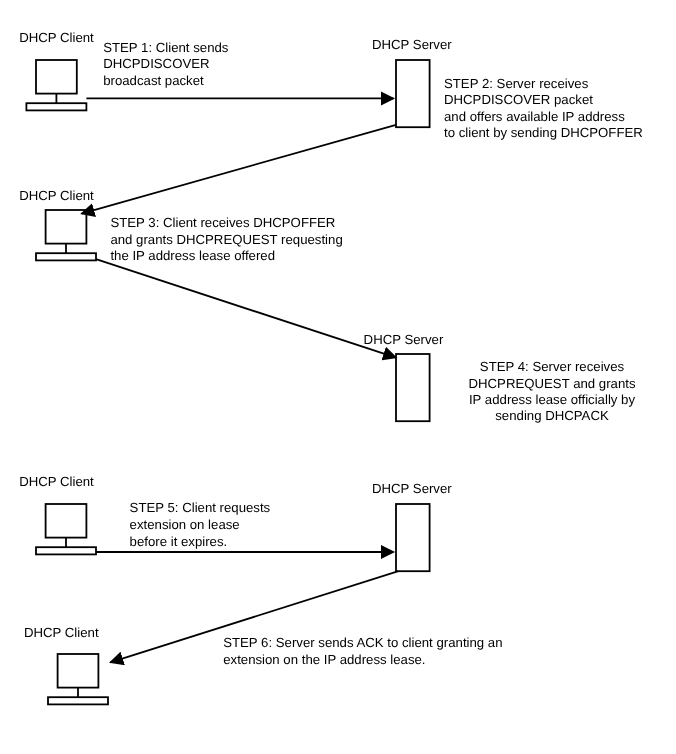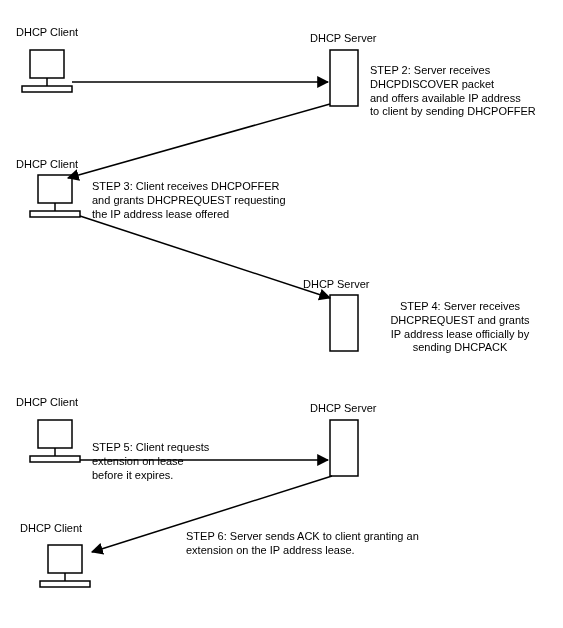--- a/index.html
+++ b/index.html
@@ -81,35 +81,38 @@
 
   <div class="label" style="left:16px; top:158px;">DHCP Client</div>
 
   <div class="label" style="left:303px; top:278px;">DHCP Server</div>
 
   <div class="label" style="left:16px; top:396px;">DHCP Client</div>
   <div class="label" style="left:310px; top:402px;">DHCP Server</div>
 
   <div class="label" style="left:20px; top:522px;">DHCP Client</div>
 
+  <div class="label" style="left:86px; top:34px; width:200px;">STEP 1: Client sends
+DHCPDISCOVER
+broadcast packet</div>
 
   <div class="label" style="left:370px; top:64px; width:190px;">STEP 2: Server receives
 DHCPDISCOVER packet
 and offers available IP address
 to client by sending DHCPOFFER</div>
 
   <div class="label" style="left:92px; top:180px; width:230px;">STEP 3: Client receives DHCPOFFER
 and grants DHCPREQUEST requesting
 the IP address lease offered</div>
 
   <div class="label" style="left:370px; top:300px; width:180px;text-align:center;">STEP 4: Server receives
 DHCPREQUEST and grants
 IP address lease officially by
 sending DHCPACK</div>
 
-  <div class="label" style="left:92px; top:418px; width:180px;margin-top:23px;">STEP 5: Client requests
+  <div class="label" style="left:108px; top:418px; width:180px;">STEP 5: Client requests
 extension on lease
 before it expires.</div>
 
   <div class="label" style="left:166px; top:530px; width:300px;margin-left:20px;">STEP 6: Server sends ACK to client granting an
 extension on the IP address lease.</div>
 
 </div>
 
 </body></html>

